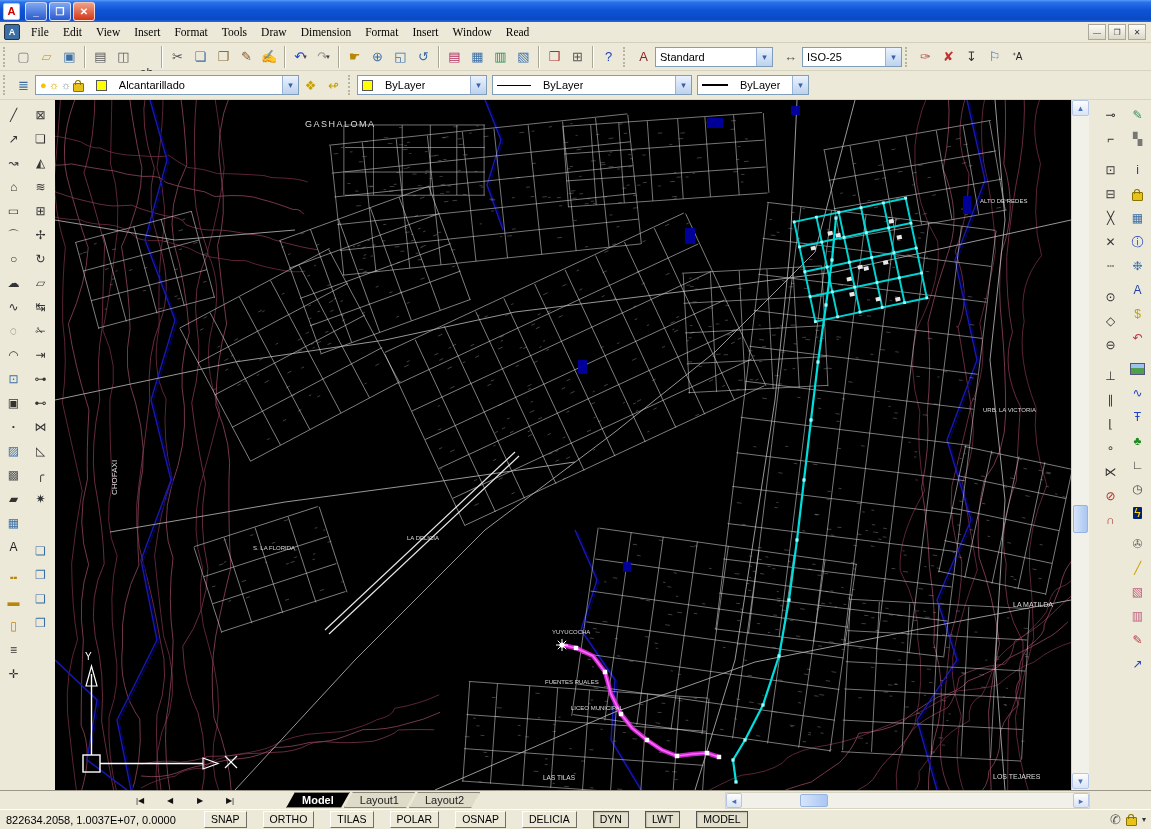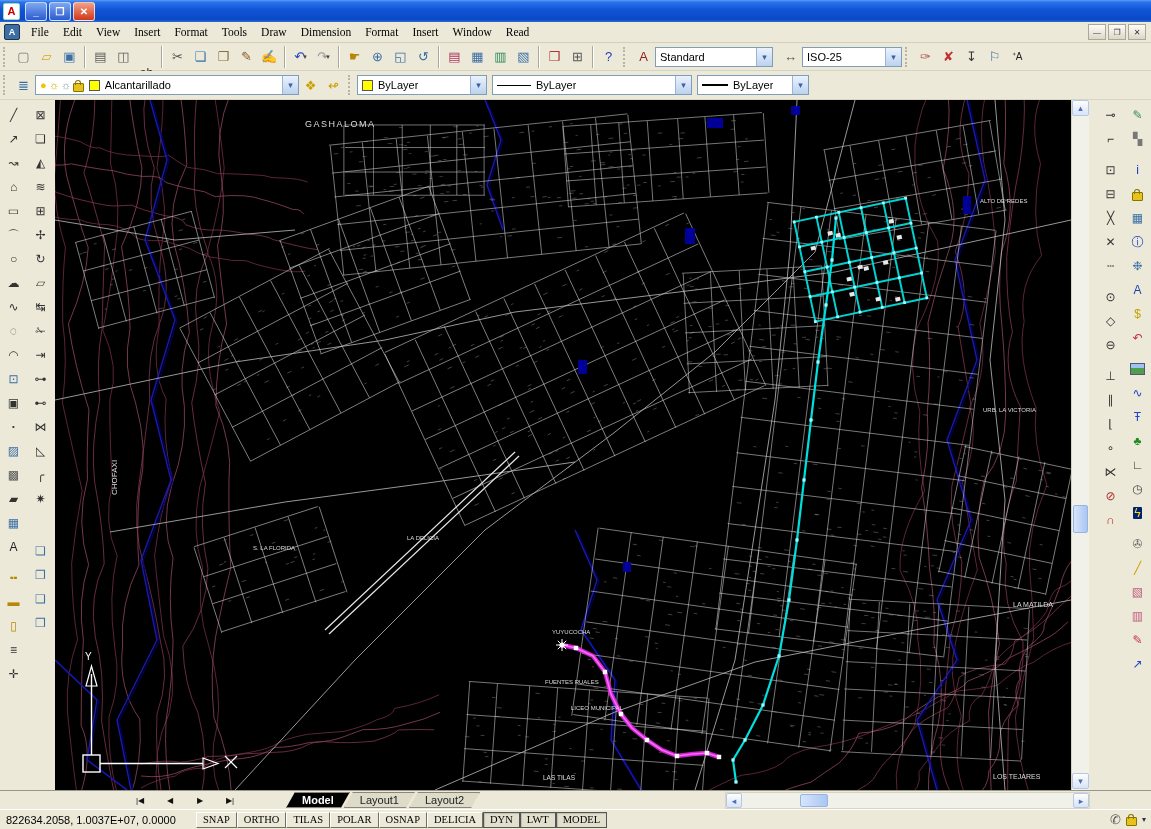--- a/index.html
+++ b/index.html
@@ -31,21 +31,21 @@
     box-sizing:border-box;border-bottom:1px solid #d8d4c2;}
   #tb1{top:43px;} #tb2{top:71px;height:29px;}
   .grip{width:3px;height:20px;border-left:2px dotted #b8b4a2;margin:0 4px 0 3px;flex:0 0 auto;}
   .tbtn{width:23px;height:24px;display:flex;align-items:center;justify-content:center;flex:0 0 auto;
     position:relative;}
   .tbtn .glyph{font-size:13px;line-height:1;color:#404040;}
   .tbtn .dd-arrow{font-size:7px;color:#444;margin-left:-2px;}
   .tb-sep{width:1px;height:22px;background:#aca899;border-right:1px solid #fff;margin:0 3px;flex:0 0 auto;}
   .boxed{padding:0 1px;border-radius:1px;}
   
-  .combo{height:20px;background:#fff;border:1px solid #7f9db9;display:flex;align-items:center;gap:5px;
+  .combo{height:20px;background:#fff;border:1px solid #7f9db9;display:flex;align-items:center;gap:12px;
     padding-left:4px;box-sizing:border-box;font-size:11px;color:#000;flex:0 0 auto;}
   .combo-text{white-space:nowrap;overflow:hidden;}
   .combo-arrow{margin-left:auto;width:15px;height:18px;display:flex;align-items:center;justify-content:center;
     background:linear-gradient(180deg,#eaf2fd,#bcd2ee);border-left:1px solid #9ab4d8;color:#3b5fa8;font-size:9px;}
   .mini-swatch{width:9px;height:9px;display:inline-block;border:1px solid #555;flex:0 0 auto;}
   .state-icons{display:flex;align-items:center;gap:2px;flex:0 0 auto;}
   .state-icons .glyph{font-size:11px;}
   .line-sample{height:1px;width:34px;background:#000;flex:0 0 auto;}
   .line-sample.thick{height:2px;width:26px;}
   
@@ -72,22 +72,22 @@
   .navbtn{width:28px;height:14px;display:flex;align-items:center;justify-content:center;font-size:8px;color:#111;}
   #tabs{position:absolute;left:292px;top:1px;display:flex;}
   .tab{height:16px;display:flex;align-items:center;padding:0 16px;font-size:11px;color:#222;
     background:#dedbc8;box-shadow:inset 0 0 0 1px #8a867a;
     clip-path:polygon(9px 0,100% 0,calc(100% - 9px) 100%,0 100%);margin-left:-6px;}
   .tab.active{background:#000;color:#fff;font-weight:bold;z-index:2;}
   
   #statusbar{position:absolute;left:0;top:809px;width:1151px;height:20px;background:#ece9d8;
     border-top:1px solid #fff;display:flex;align-items:center;box-sizing:border-box;font-size:11px;}
   #coords{width:190px;padding-left:6px;color:#000;white-space:nowrap;}
-  .toggle{margin:0 0;padding:1px 6px 2px;background:#ece9d8;font-size:10.5px;color:#000;
-    border:1px solid;border-color:#fff #716f64 #716f64 #fff;font-family:Liberation Serif, serif;}
+  .toggle{margin:0 8px;padding:1px 6px 2px;background:#ece9d8;font-size:10.5px;color:#000;
+    border:1px solid;border-color:#fff #716f64 #716f64 #fff;}
   .toggle.on{border-color:#555;background:#e2dfcd;box-shadow:inset 1px 1px 1px rgba(0,0,0,.15);}
   #tray{margin-left:auto;display:flex;align-items:center;gap:5px;padding-right:5px;}
   #tray .glyph{font-size:13px;color:#555;}
   #tray .arrow{font-size:8px;color:#333;}
   
   .mini-lock{width:9px;height:7px;background:#e6c21a;border:1px solid #8a7400;border-radius:1px;
     position:relative;display:inline-block;margin-top:4px;}
   .mini-lock::before{content:"";position:absolute;left:1px;top:-4px;width:4px;height:4px;
     border:1.5px solid #8a7400;border-bottom:none;border-radius:3px 3px 0 0;}
   .mini-landscape{width:13px;height:10px;display:inline-block;border:1px solid #557;

